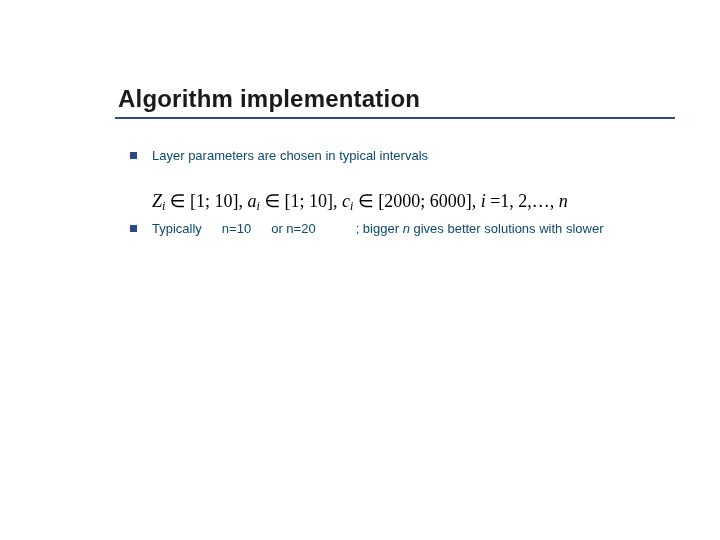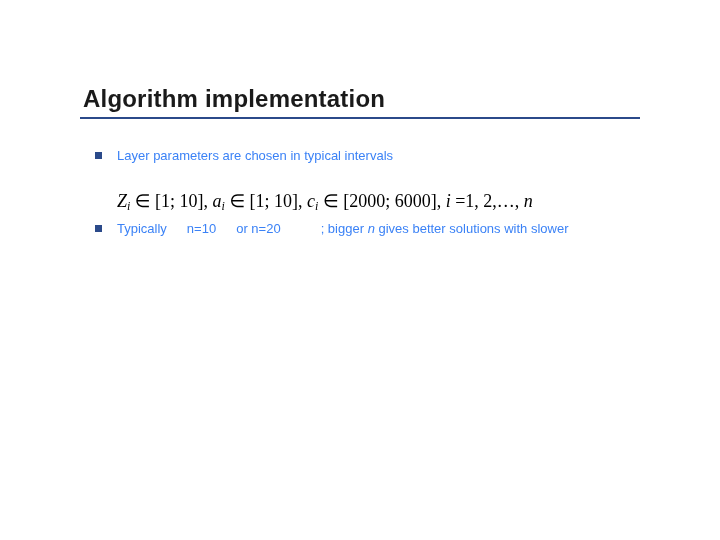--- a/index.html
+++ b/index.html
@@ -8,21 +8,21 @@
     height: 540px;
     background: #ffffff;
     font-family: Verdana, Geneva, sans-serif;
     color: #000;
     overflow: hidden;
   }
   .slide {
     position: relative;
     width: 680px;
     height: 540px;
-    padding: 85px 50px 0 83px;
+    padding: 85px 50px 0 118px;
   }
   .title {
     font-size: 24px;
     font-weight: bold;
     color: #1a1a1a;
     letter-spacing: 0.2px;
     margin-bottom: 4px;
   }
   .title-underline {
     height: 2px;
@@ -33,21 +33,21 @@
   }
   .bullets {
     list-style: none;
     padding-left: 10px;
   }
   .bullets > li {
     position: relative;
     padding-left: 24px;
     font-size: 13px;
     line-height: 1.45;
-    color: #3b82f6;
+    color: #0c4a6e;
   }
   .bullets > li.b1 { margin-bottom: 24px; }
   .bullets > li.b2 { margin-bottom: 70px; }
   .bullets > li.b3 { }
   .bullets > li::before {
     content: "";
     position: absolute;
     left: 2px;
     top: 5px;
     width: 7px;

